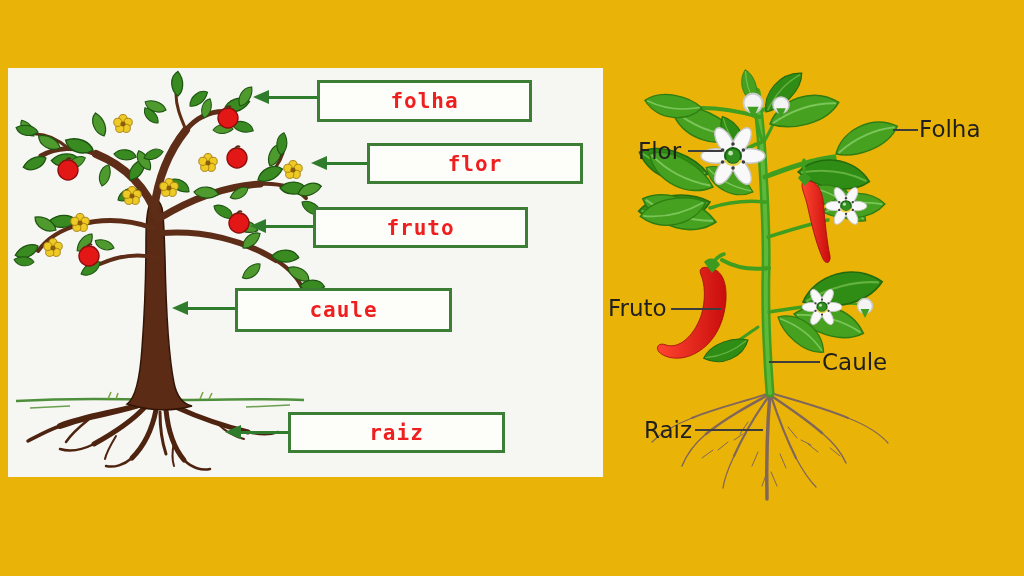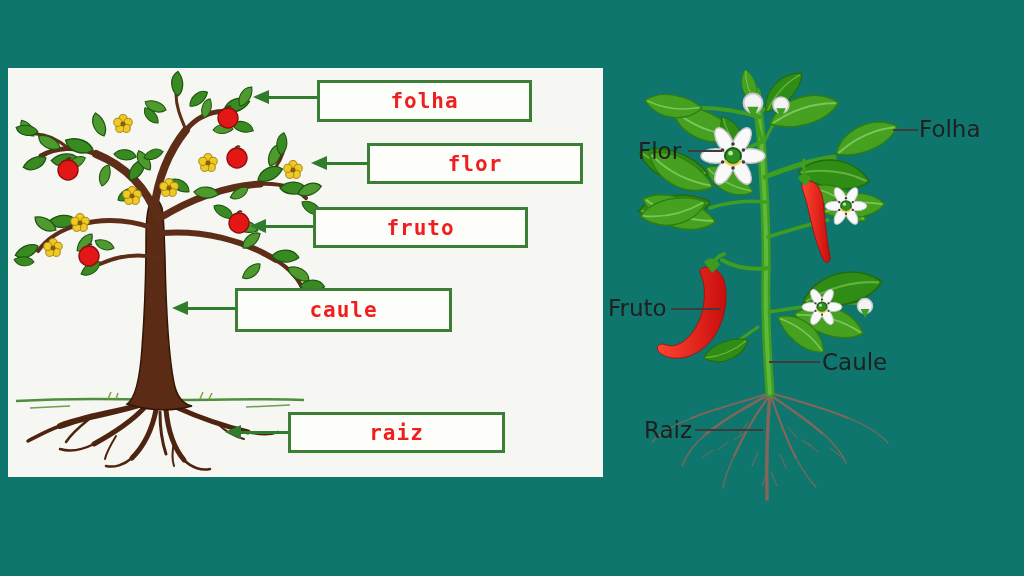--- a/index.html
+++ b/index.html
@@ -1,16 +1,16 @@
 <!DOCTYPE html>
 <html><head>
 <meta charset="utf-8">
 <style>
   html,body{margin:0;padding:0;background:#ffffff;}
-  #stage{position:relative;width:1024px;height:576px;background:#0f766e;overflow:hidden;
+  #stage{position:relative;width:1024px;height:576px;background:#eab308;overflow:hidden;
          font-family:"DejaVu Sans",sans-serif;}
   .lpanel{position:absolute;left:8px;top:68px;width:595px;height:409px;background:#f6f6f2;}
   .lpanel svg{position:absolute;left:0;top:0;}
   .plantsvg{position:absolute;left:598px;top:62px;}
   .lbox{position:absolute;box-sizing:border-box;background:#fdfdfa;border:3px solid #3c7e36;
         display:flex;align-items:center;justify-content:center;
         font-family:"DejaVu Sans Mono",monospace;font-weight:bold;font-size:21px;
         letter-spacing:1px;color:#ef1f1f;}
   .lline{position:absolute;height:3px;background:#2f7c2c;}
   .lhead{position:absolute;width:0;height:0;border-top:7px solid transparent;

